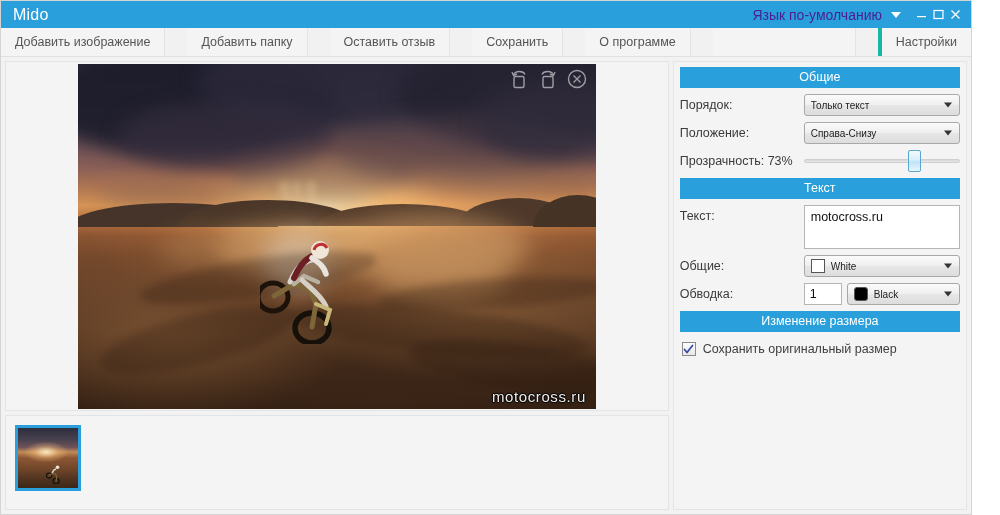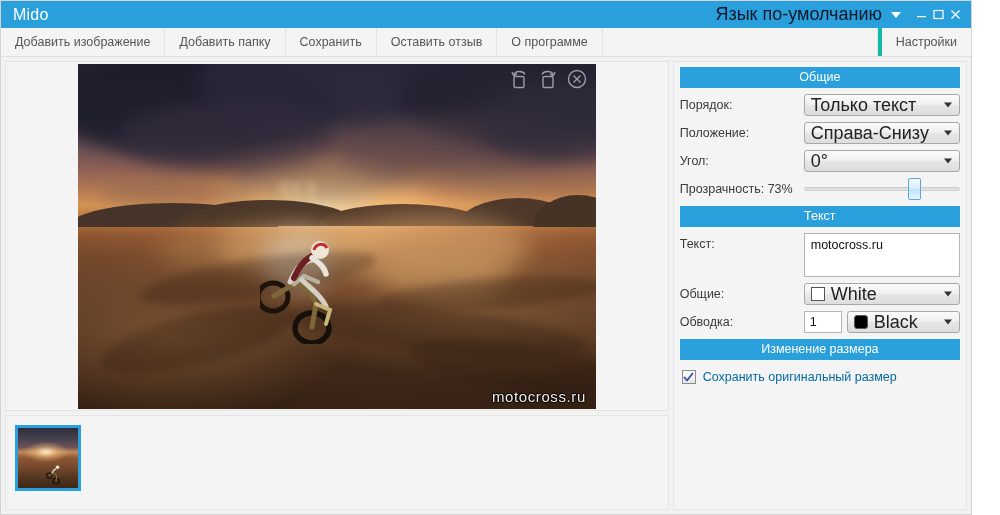--- a/index.html
+++ b/index.html
@@ -31,22 +31,22 @@
     padding-left: 12px;
     letter-spacing: 0.2px;
   }
   .title-right {
     margin-left: auto;
     display: flex; align-items: center;
     padding-right: 7px;
     gap: 0px;
   }
   .lang-label {
-    color: #0f172a;
-    font-size: 18px;
+    color: #4c1d95;
+    font-size: 14px;
     padding-right: 9px;
   }
   .caret-down {
     width: 0; height: 0;
     border-left: 5px solid transparent;
     border-right: 5px solid transparent;
     border-top: 6px solid #ffffff;
     margin-right: 12px;
     cursor: pointer;
   }
@@ -60,20 +60,21 @@
   }
   .win-btn svg { display: block; }
 
   
   .toolbar {
     height: 29px;
     background: #f1f1f1;
     border-bottom: 1px solid #e0e0e0;
     display: flex; align-items: stretch;
     flex: 0 0 auto;
+    gap: 22px;
   }
   .tb-btn {
     display: flex; align-items: center;
     padding: 0 14px;
     font-size: 12.5px;
     color: #555555;
     background: #f4f4f4;
     border-right: 1px solid #e3e3e3;
     cursor: pointer;
     white-space: nowrap;
@@ -276,21 +277,21 @@
     flex: 0 0 auto;
   }
   .ctl { flex: 1 1 auto; display: flex; align-items: center; gap: 5px; }
 
   select, .fake-select {
     appearance: none;
     height: 22px;
     background: linear-gradient(to bottom, #fbfbfb 0%, #efefef 48%, #e6e6e6 52%, #dddddd 100%);
     border: 1px solid #a8a8a8;
     border-radius: 3px;
-    font-size: 18px;
+    font-size: 10px;
     color: #222;
     padding: 0 20px 0 6px;
     width: 100%;
     font-family: "Liberation Sans", sans-serif;
     cursor: pointer;
     display: flex; align-items: center;
     position: relative;
   }
   .fake-select .arw {
     position: absolute; right: 7px; top: 50%;
@@ -379,21 +380,21 @@
   }
   .chk {
     width: 14px; height: 14px;
     border: 1px solid #8a8a8a;
     background: linear-gradient(to bottom,#fdfdfd,#e8e8e8);
     display: flex; align-items: center; justify-content: center;
     cursor: pointer;
     flex: 0 0 auto;
   }
   .chk svg { display: block; }
-  .chk-label { font-size: 12.5px; color: #0369a1; }
+  .chk-label { font-size: 12.5px; color: #404040; }
 </style>
 </head>
 <body>
 
 <div class="window">
 
   <div class="titlebar">
     <div class="app-title">Mido</div>
     <div class="title-right">
       <div class="lang-label">Язык по-умолчанию</div>
@@ -412,22 +413,22 @@
         <svg width="11" height="11" viewBox="0 0 11 11">
             <path d="M1.5 1.5 L9.5 9.5 M9.5 1.5 L1.5 9.5" stroke="#fff" stroke-width="1.25" fill="none"></path>
           </svg>
       </div>
     </div>
   </div>
 
   <div class="toolbar">
     <div class="tb-btn">Добавить изображение</div>
     <div class="tb-btn">Добавить папку</div>
+    <div class="tb-btn">Оставить отзыв</div>
     <div class="tb-btn">Сохранить</div>
-    <div class="tb-btn">Оставить отзыв</div>
     <div class="tb-btn">О программе</div>
     <div class="tb-spacer"></div>
     <div class="tb-btn right">Настройки</div>
   </div>
 
   <div class="body-area">
 
     <div class="left-col">
 
       <div class="preview-pane">
@@ -534,29 +535,20 @@
       <div class="row">
         <div class="row-label">Положение:</div>
         <div class="ctl">
           <div class="fake-select">
             <span>Справа-Снизу</span>
             <span class="arw"></span>
           </div>
         </div>
       </div>
 
-      <div class="row">
-        <div class="row-label">Угол:</div>
-        <div class="ctl">
-          <div class="fake-select">
-            <span>0°</span>
-            <span class="arw"></span>
-          </div>
-        </div>
-      </div>
 
       <div class="row">
         <div class="row-label">Прозрачность: 73%</div>
         <div class="ctl">
           <div class="slider">
             <div class="track"></div>
             <div class="handle" id="slider-handle" style="left: calc(73% - 9.49px);"></div>
           </div>
         </div>
       </div>

